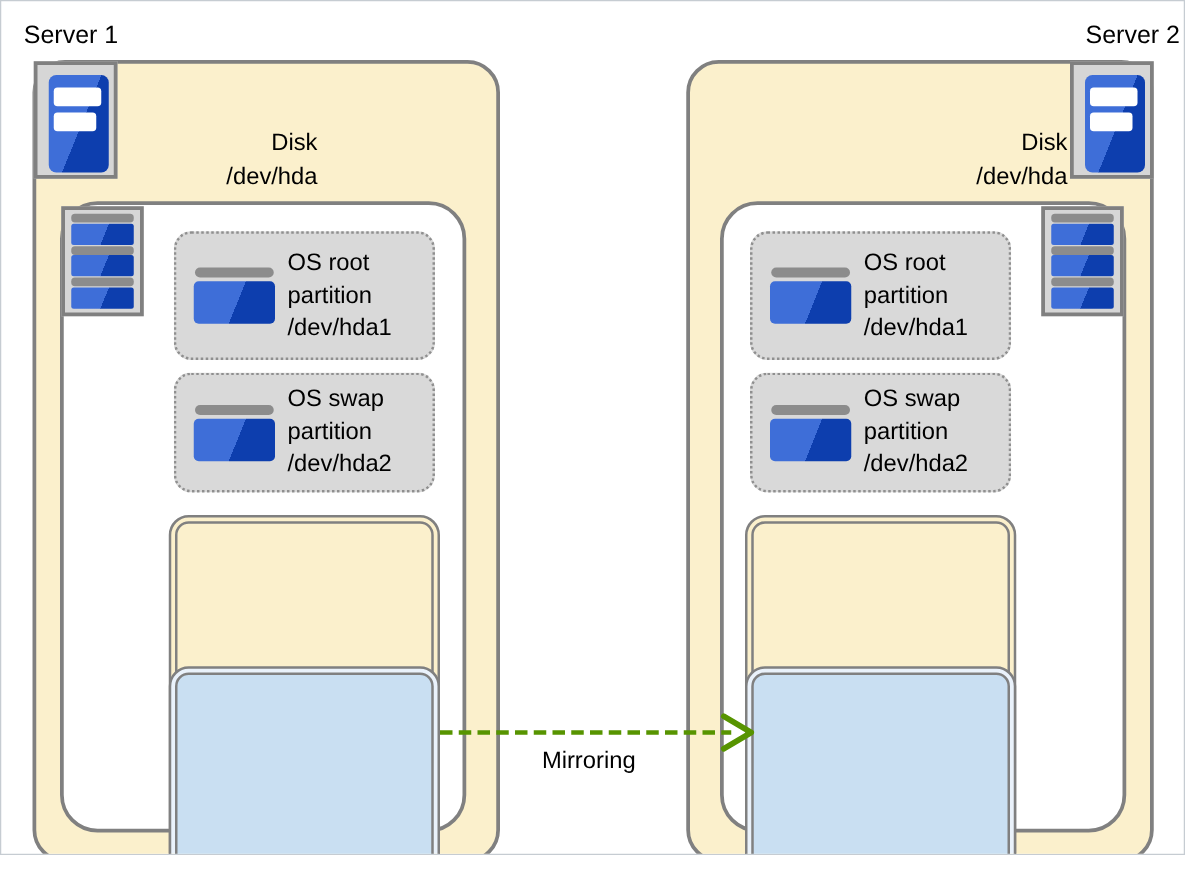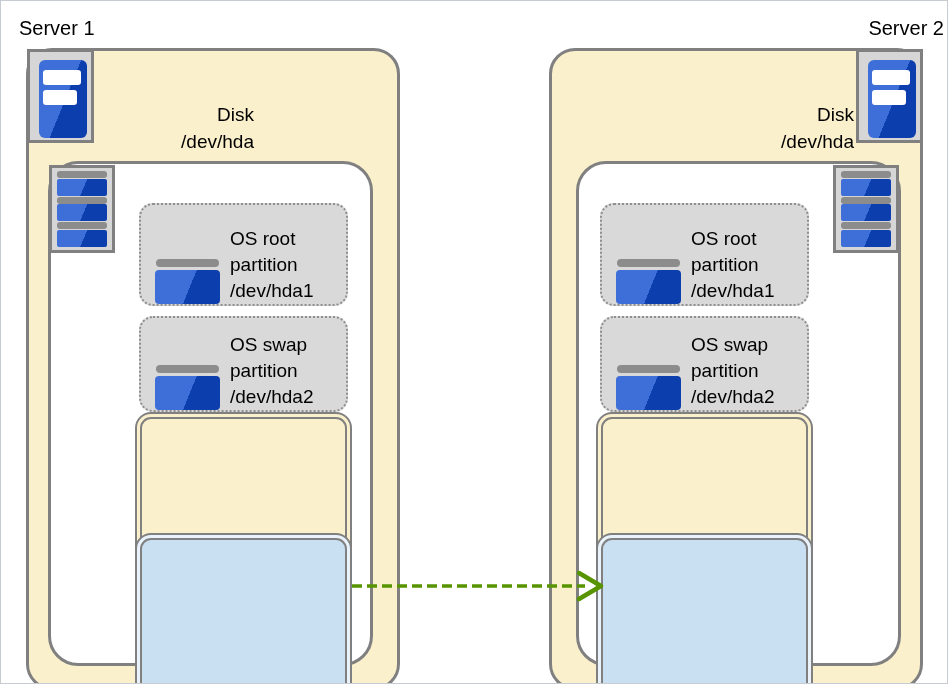--- a/index.html
+++ b/index.html
@@ -87,21 +87,21 @@
   .col2{left:595px;}
   .prow1{top:184px;height:103px;}
   .prow2{top:297px;height:96px;}
   .prow3{top:411px;height:108px;}
   .prow4{top:532px;height:107px;}
 
   .part-dotted{
     width:209px;margin-left:4px;height:100%;
     background:var(--partition-gray);
     border:2px dotted #8f8f8f;border-radius:14px;
-    display:flex;align-items:flex-end;margin-top:18px;
+    display:flex;align-items:center;
   }
   .part-double{
     width:217px;height:100%;
     border:2.5px solid var(--panel-border);border-radius:16px;
     padding:3px;
   }
   .part-double .inner{
     width:100%;height:100%;
     border:2.5px solid var(--panel-border);border-radius:11px;
     display:flex;align-items:center;
@@ -249,14 +249,15 @@
     <div class="inner">
       
       
     </div>
   </div>
 
   <svg class="mirror-arrow" width="256" height="44" viewBox="0 0 256 44">
     <line x1="1" y1="22" x2="234" y2="22" stroke="var(--arrow-green)" stroke-width="3.5" stroke-dasharray="10 5"></line>
     <polyline points="228,9 250,22 228,35" fill="none" stroke="var(--arrow-green)" stroke-width="4.5" stroke-linecap="round" stroke-linejoin="round"></polyline>
   </svg>
+  <div class="mirror-label">Mirroring</div>
 
 </div>
 
 </body></html>

